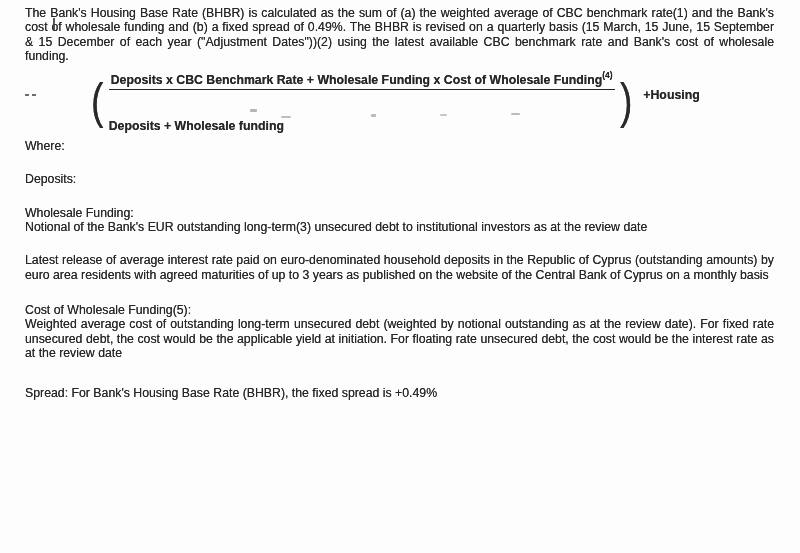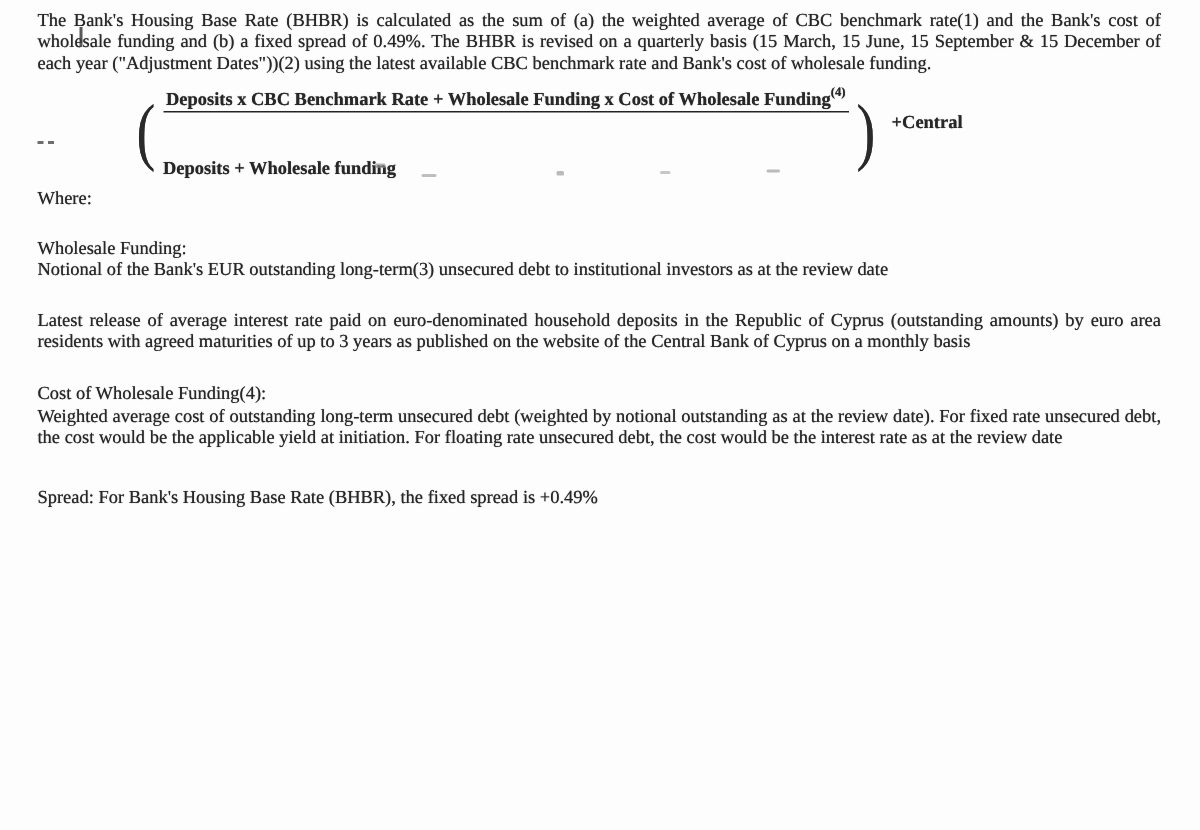--- a/index.html
+++ b/index.html
@@ -1,21 +1,21 @@
 <!DOCTYPE html>
 <html><head>
 <meta charset="utf-8">
 <style>
   html, body { margin: 0; padding: 0; background: #ffffff; }
   .page {
     position: relative;
     width: 800px;
     height: 553px;
     background: #fdfdfd;
-    font-family: Liberation Serif, serif;
+    font-family: Liberation Sans, sans-serif;
     font-size: 12.3px;
     line-height: 14.3px;
     color: #272727;
     text-shadow: 0 0 0.55px rgba(45,45,45,0.85);
     box-sizing: border-box;
     padding: 6px 26px 16px 25px;
     overflow: hidden;
   }
   p, div { margin: 0; padding: 0; }
   .justify { text-align: justify; }
@@ -91,39 +91,40 @@
   <p class="intro-para justify">The Bank's Housing Base Rate (BHBR) is calculated as the sum of (a) the weighted average of CBC benchmark rate(1) and the Bank's cost of wholesale funding and (b) a fixed spread of 0.49%. The BHBR is revised on a quarterly basis (15 March, 15 June, 15 September &amp; 15 December of each year ("Adjustment Dates"))(2) using the latest available CBC benchmark rate and Bank's cost of wholesale funding.</p>
 
 
   <div class="formula-row">
     <span class="paren">(</span>
     <span class="fraction">
       <span class="numerator"><span>Deposits x CBC Benchmark Rate + Wholesale Funding x Cost of Wholesale Funding</span><sup>(4)</sup></span>
       <span class="denominator">Deposits + Wholesale funding</span>
     </span>
     <span class="paren">)</span>
-    <span class="spread">+Central</span>
+    <span class="spread">+Housing</span>
   </div>
 
   <p class="where-label">Where:</p>
 
   <div class="definition">
+    <div>Deposits:</div>
   </div>
 
   <div class="definition">
     <div>Wholesale Funding:</div>
     <div>Notional of the Bank's EUR outstanding long-term(3) unsecured debt to institutional investors as at the review date</div>
   </div>
 
   <div class="definition">
     <div class="justify">Latest release of average interest rate paid on euro-denominated household deposits in the Republic of Cyprus (outstanding amounts) by euro area residents with agreed maturities of up to 3 years as published on the website of the Central Bank of Cyprus on a monthly basis</div>
   </div>
 
   <div class="definition gap-lg">
-    <div>Cost of Wholesale Funding(4):</div>
+    <div>Cost of Wholesale Funding(5):</div>
     <div class="justify">Weighted average cost of outstanding long-term unsecured debt (weighted by notional outstanding as at the review date). For fixed rate unsecured debt, the cost would be the applicable yield at initiation. For floating rate unsecured debt, the cost would be the interest rate as at the review date</div>
   </div>
 
   <p class="spread-note">Spread: For Bank's Housing Base Rate (BHBR), the fixed spread is +0.49%</p>
 
 
   <div class="artifact tick-artifact"></div>
   <div class="artifact speck-1"></div>
   <div class="artifact speck-2"></div>
   <div class="artifact dash-1"></div>

